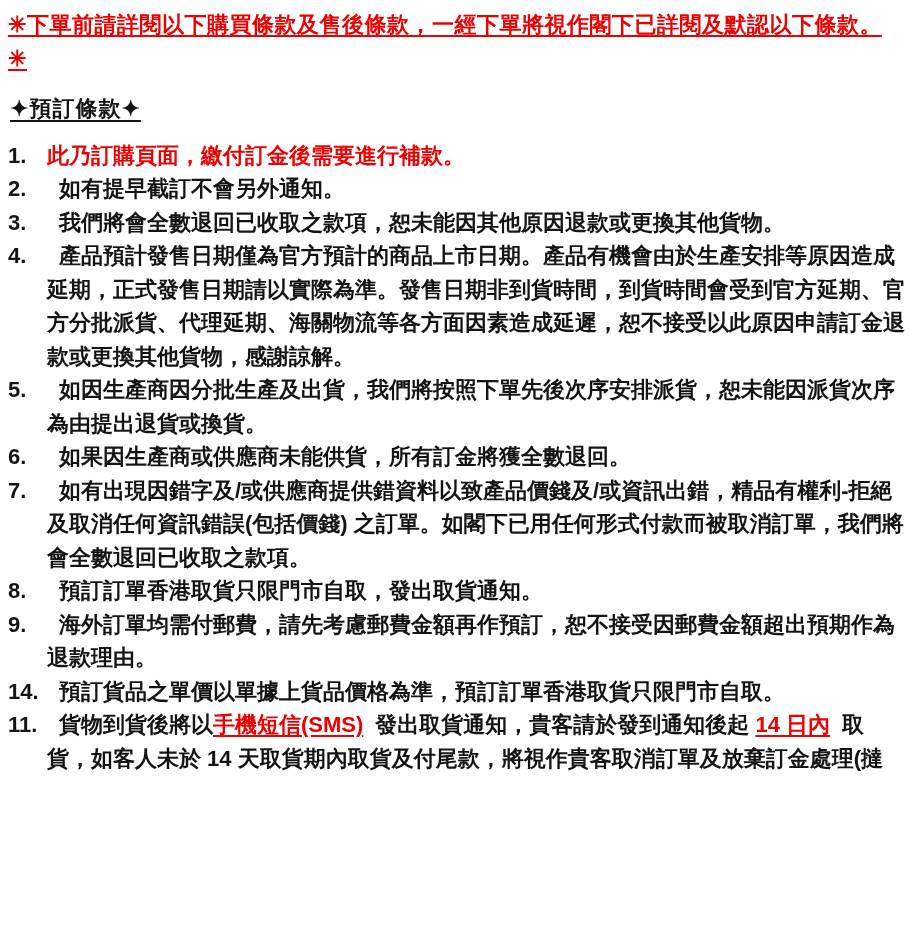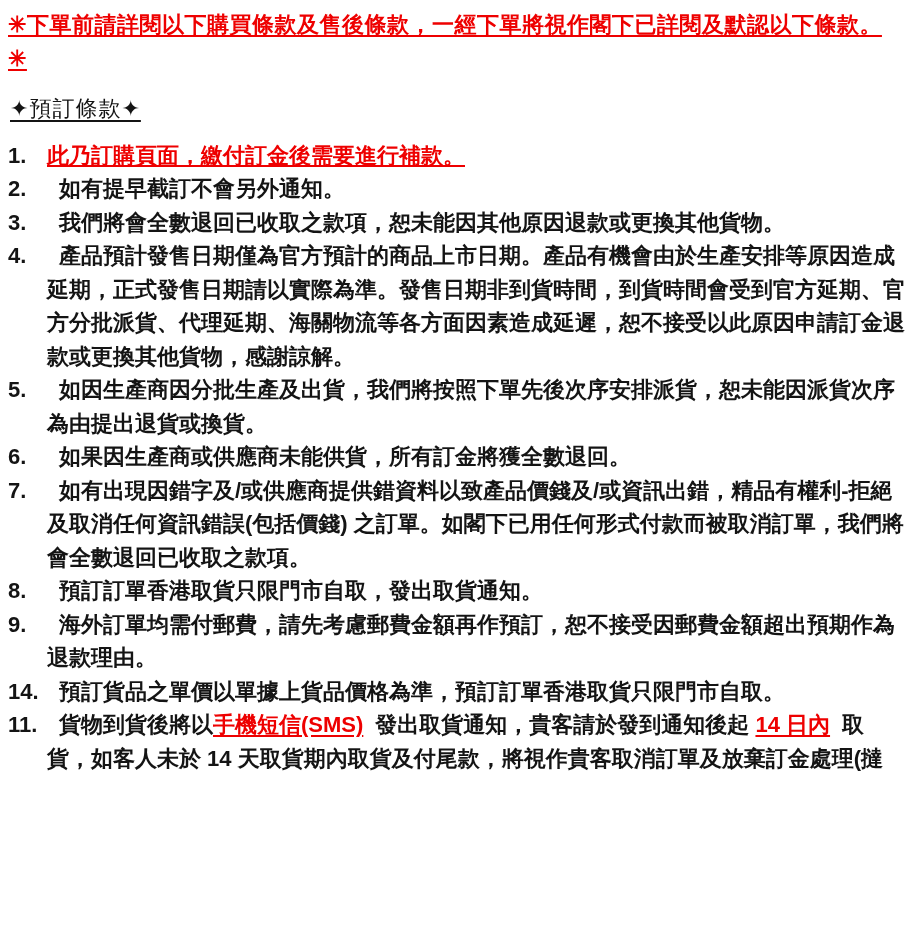--- a/index.html
+++ b/index.html
@@ -21,37 +21,37 @@
   .notice {
     margin: 0;
     color: var(--red, #ee0000);
     text-decoration: underline;
     text-underline-offset: 3px;
     letter-spacing: 0.5px;
   }
   .section-title {
     margin: 17px 0 0 2px;
     font-size: 22px;
-    font-weight: 400;
+    font-weight: 700;
     color: #141414;
     text-decoration: underline;
     text-underline-offset: 4px;
     letter-spacing: 1px;
     display: inline-block;
   }
   ol.terms-list {
     list-style: none;
     margin: 13px 0 0 0;
     padding: 0;
   }
   .term-item { display: flex; align-items: flex-start; }
   .term-item .num { flex: 0 0 39px; }
   .term-item .content { flex: 1 1 auto; }
   .seg-normal { color: #141414; margin-left: 12px; }
-  .seg-red { color: var(--red, #ee0000); text-decoration: underline; }
+  .seg-red { color: var(--red, #ee0000); }
   .seg-red-underline {
     color: var(--red, #ee0000);
     text-decoration: underline;
     text-underline-offset: 3px;
   }
   a.seg-link {
     color: var(--blue, #0000ee);
     text-decoration: underline;
     text-underline-offset: 3px;
     cursor: pointer;

